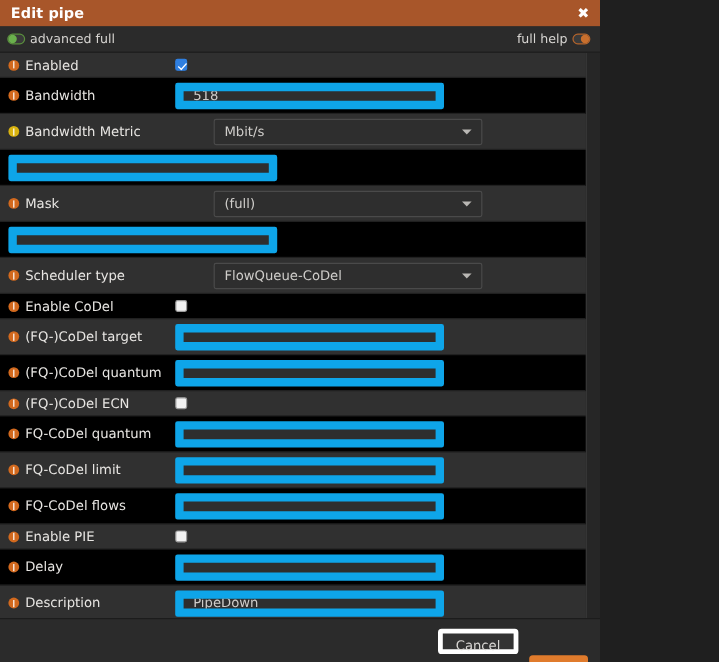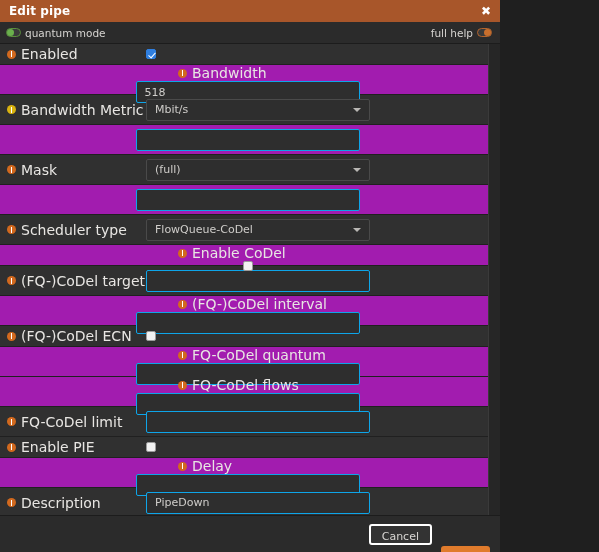--- a/index.html
+++ b/index.html
@@ -120,33 +120,33 @@
     box-sizing: border-box;
   }
   .row {
     display: flex;
     align-items: center;
     border-bottom: 1px solid #202020;
     box-sizing: border-box;
     padding-left: 7px;
   }
   .row.alt { background: #303030; }
-  .row.norm { background: #a21caf; flex-direction: column; }
+  .row.norm { background: #000000; }
   .row.check { height: 21px; }
   .row.field { height: 30px; }
 
   .label-cell {
     width: 139px;
     min-width: 139px;
     display: flex;
     align-items: center;
     gap: 5px;
   }
   .label-text {
-    font-size: 14px;
+    font-size: 11px;
     color: #e8e6e3;
     white-space: nowrap;
   }
 
   .info-icon {
     width: 9px;
     height: 9px;
     border-radius: 50%;
     background: #d2691e;
     flex: none;
@@ -168,21 +168,21 @@
     flex: 1;
     display: flex;
     align-items: center;
   }
 
   
   .txt {
     width: 224px;
     height: 22px;
     background: #2e2e2e;
-    border: 1px solid #0ea5e9;
+    border: 7px solid #0ea5e9;
     border-radius: 2px;
     box-sizing: border-box;
     color: #cfcdca;
     font-family: "DejaVu Sans", "Liberation Sans", sans-serif;
     font-size: 11px;
     padding: 0 8px;
     outline: none;
   }
   .txt::placeholder { color: #6f6f6f; }
 
@@ -193,20 +193,21 @@
     border: 1px solid #4a4a4a;
     border-radius: 2px;
     box-sizing: border-box;
     color: #cfcdca;
     font-size: 11px;
     padding: 0 8px;
     display: flex;
     align-items: center;
     justify-content: space-between;
     cursor: pointer;
+    margin-left: 32px;
   }
   .caret {
     width: 0; height: 0;
     border-left: 4px solid transparent;
     border-right: 4px solid transparent;
     border-top: 4px solid #b9b7b4;
     flex: none;
   }
 
   .cbox {
@@ -253,21 +254,21 @@
     font-family: "DejaVu Sans", "Liberation Sans", sans-serif;
     font-size: 11px;
     cursor: pointer;
     border: none;
     padding: 0 11px;
     line-height: 21px;
   }
   .btn-cancel {
     background: #333333;
     color: #d8d6d3;
-    border: 2px solid #ffffff;
+    border: 4px solid #ffffff;
     margin-left: 26px;
   }
   .btn-save {
     background: #e07b2c;
     color: #ffffff;
     margin-top: 44px;
   }
 </style>
 </head>
 <body>
@@ -275,21 +276,21 @@
 <div class="dialog">
 
   <div class="titlebar">
     <span class="titlebar-title">Edit pipe</span>
     <span class="close-icon">✖</span>
   </div>
 
   <div class="modebar">
     <div class="mode-left">
       <span class="toggle on"></span>
-      <span class="mode-label">quantum mode</span>
+      <span class="mode-label">advanced full</span>
     </div>
     <div class="mode-right">
       <span class="mode-label">full help</span>
       <span class="toggle off"></span>
     </div>
   </div>
 
   <div class="form-wrap">
     <div class="form" id="form-rows">
         <div class="row check alt">
@@ -370,21 +371,21 @@
             <span class="info-icon"></span>
             <span class="label-text">(FQ-)CoDel target</span>
           </div>
           <div class="control-cell">
             <input class="txt" type="text" value="" style="">
           </div>
         </div>
         <div class="row field norm">
           <div class="label-cell">
             <span class="info-icon"></span>
-            <span class="label-text">(FQ-)CoDel interval</span>
+            <span class="label-text">(FQ-)CoDel quantum</span>
           </div>
           <div class="control-cell">
             <input class="txt" type="text" value="" style="">
           </div>
         </div>
         <div class="row check alt">
           <div class="label-cell">
             <span class="info-icon"></span>
             <span class="label-text">(FQ-)CoDel ECN</span>
           </div>
@@ -394,33 +395,33 @@
         </div>
         <div class="row field norm">
           <div class="label-cell">
             <span class="info-icon"></span>
             <span class="label-text">FQ-CoDel quantum</span>
           </div>
           <div class="control-cell">
             <input class="txt" type="text" value="" style="">
           </div>
         </div>
+        <div class="row field alt">
+          <div class="label-cell">
+            <span class="info-icon"></span>
+            <span class="label-text">FQ-CoDel limit</span>
+          </div>
+          <div class="control-cell">
+            <input class="txt" type="text" value="" style="">
+          </div>
+        </div>
         <div class="row field norm">
           <div class="label-cell">
             <span class="info-icon"></span>
             <span class="label-text">FQ-CoDel flows</span>
-          </div>
-          <div class="control-cell">
-            <input class="txt" type="text" value="" style="">
-          </div>
-        </div>
-        <div class="row field alt">
-          <div class="label-cell">
-            <span class="info-icon"></span>
-            <span class="label-text">FQ-CoDel limit</span>
           </div>
           <div class="control-cell">
             <input class="txt" type="text" value="" style="">
           </div>
         </div>
         <div class="row check alt">
           <div class="label-cell">
             <span class="info-icon"></span>
             <span class="label-text">Enable PIE</span>
           </div>

